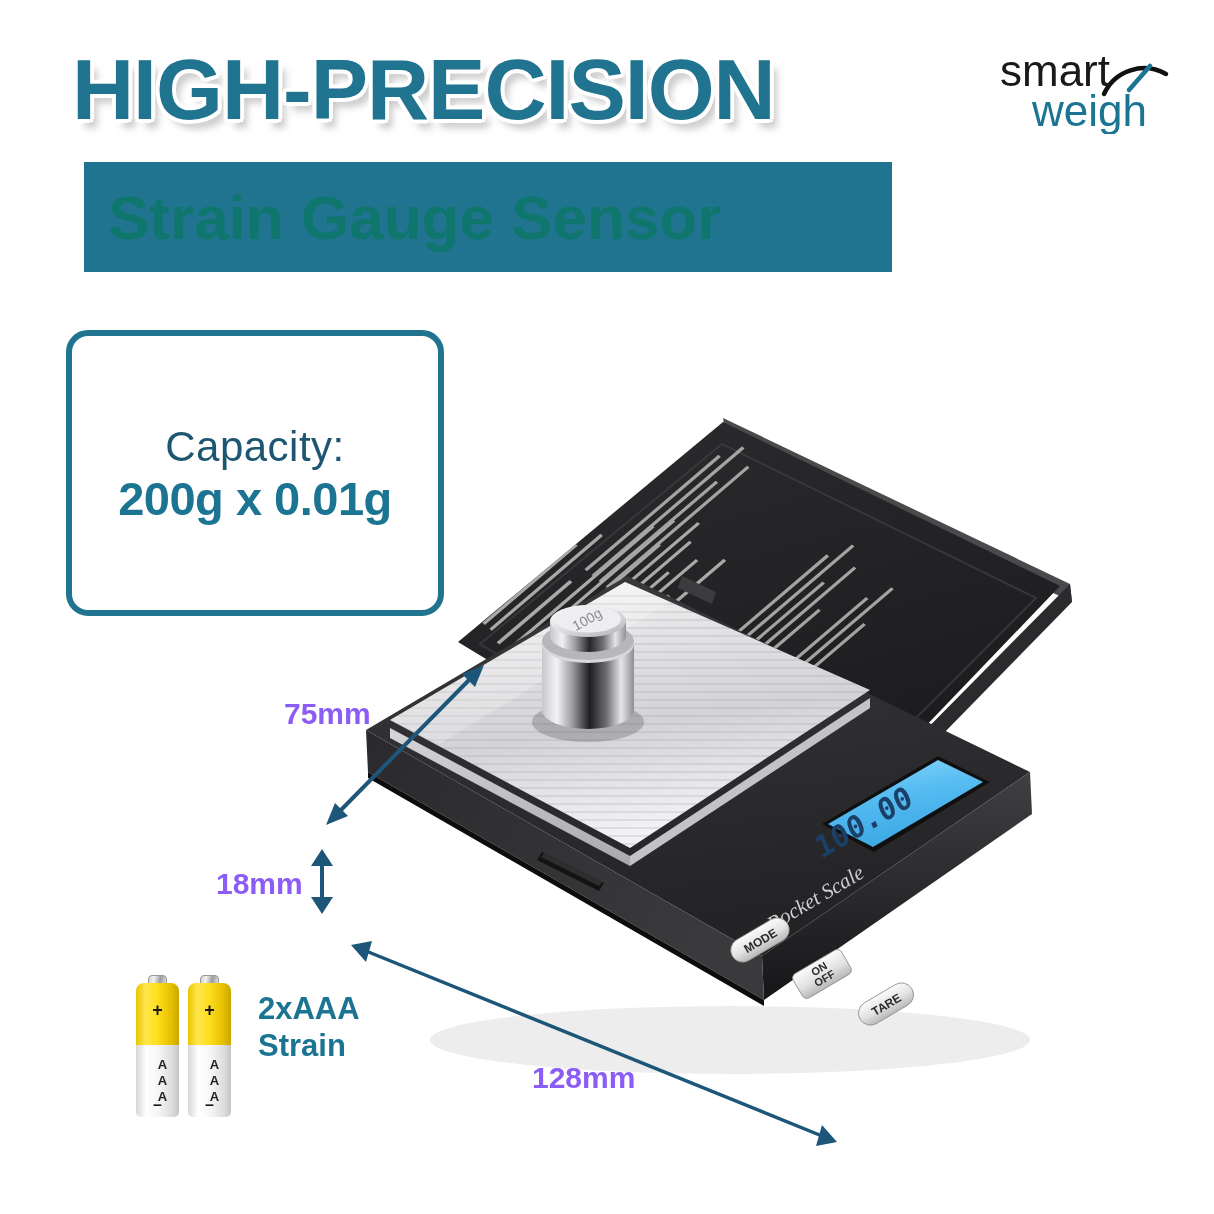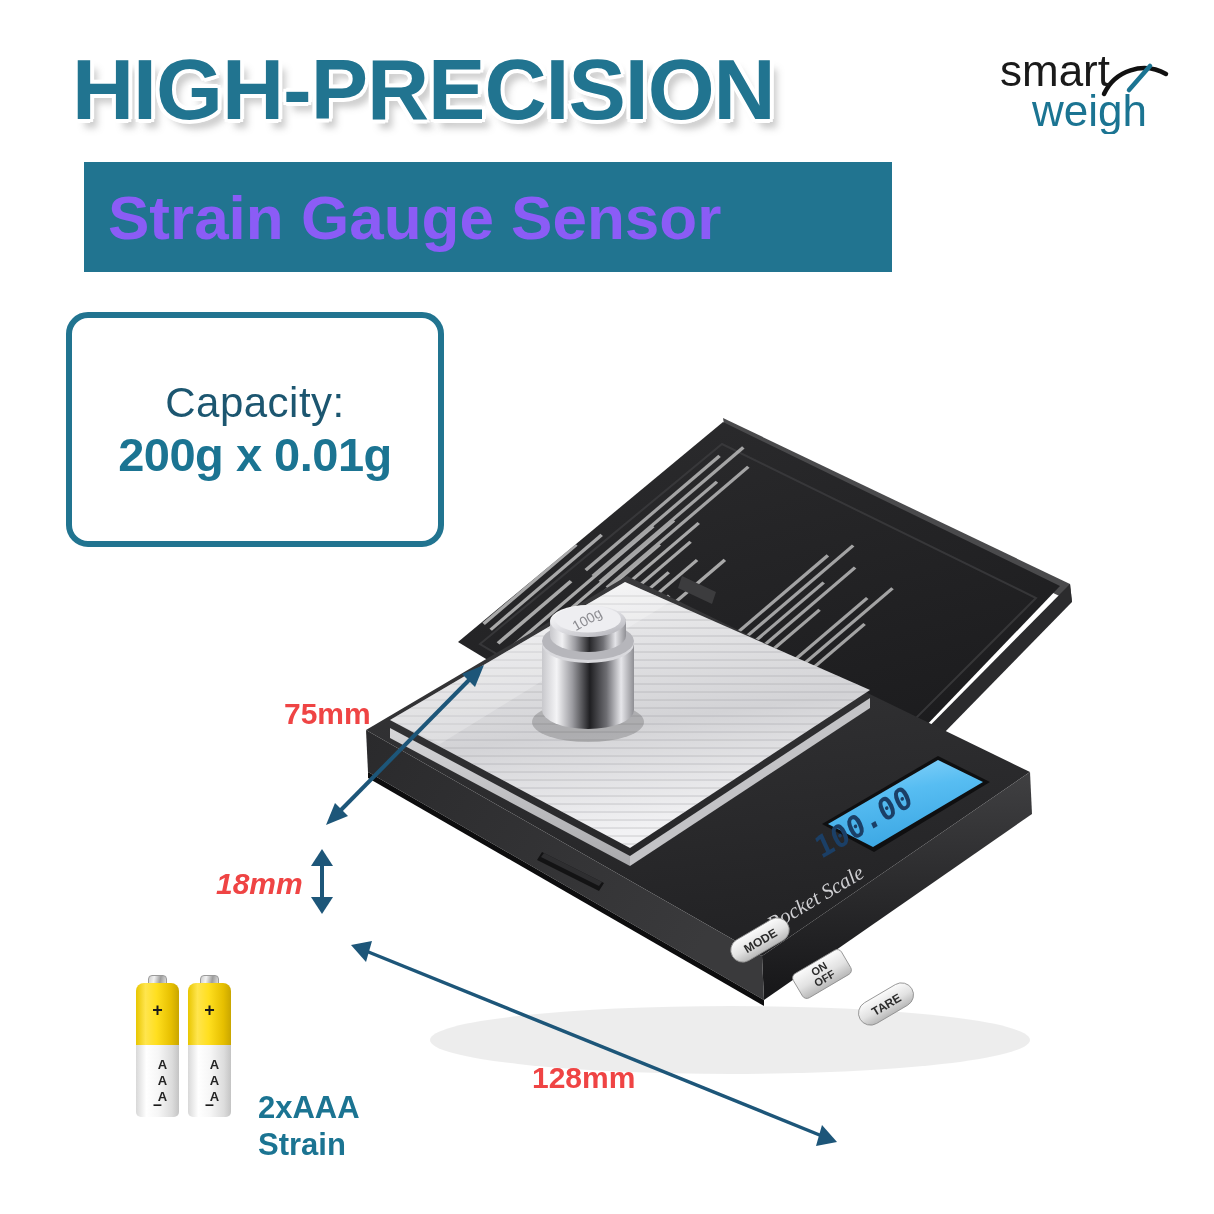--- a/index.html
+++ b/index.html
@@ -48,44 +48,44 @@
   .subbar-text {
     position: absolute;
     left: 108px;
     top: 172px;
     width: 790px;
     height: 92px;
     display: flex;
     align-items: center;
     font-size: 62px;
     font-weight: bold;
-    color: #8b5cf6;
+    color: #0f766e;
     letter-spacing: 0px;
     white-space: nowrap;
     line-height: 1;
   }
 
   
   .logo {
     position: absolute;
     left: 998px;
     top: 38px;
     width: 180px;
     height: 96px;
     text-decoration: underline;
   }
   .logo svg { display:block; }
 
   
   .capacity-card {
     position: absolute;
     left: 66px;
-    top: 312px;
+    top: 330px;
     width: 378px;
-    height: 235px;
+    height: 286px;
     border: 6px solid #217490;
     border-radius: 22px;
     background: #ffffff;
     box-sizing: border-box;
     display: flex;
     flex-direction: column;
     align-items: center;
     justify-content: center;
     padding-top: 4px;
   }
@@ -104,32 +104,32 @@
     line-height: 1.12;
     letter-spacing: -0.5px;
     white-space: nowrap;
   }
 
   
   .dim-label {
     position: absolute;
     font-size: 30px;
     font-weight: bold;
-    color: #ef4444;
+    color: #8b5cf6;
     white-space: nowrap;
     letter-spacing: 0px;
   }
   #dim-75  { left: 284px; top: 697px; }
-  #dim-18  { left: 216px; top: 867px; font-style: italic; }
+  #dim-18  { left: 216px; top: 867px; }
   #dim-128 { left: 532px; top: 1061px; }
 
   .battery-label {
     position: absolute;
     left: 258px;
-    top: 1089px;
+    top: 990px;
     font-size: 31px;
     font-weight: bold;
     color: #1b7492;
     line-height: 1.2;
     white-space: nowrap;
   }
 
   
   #arrows {
     position: absolute;

